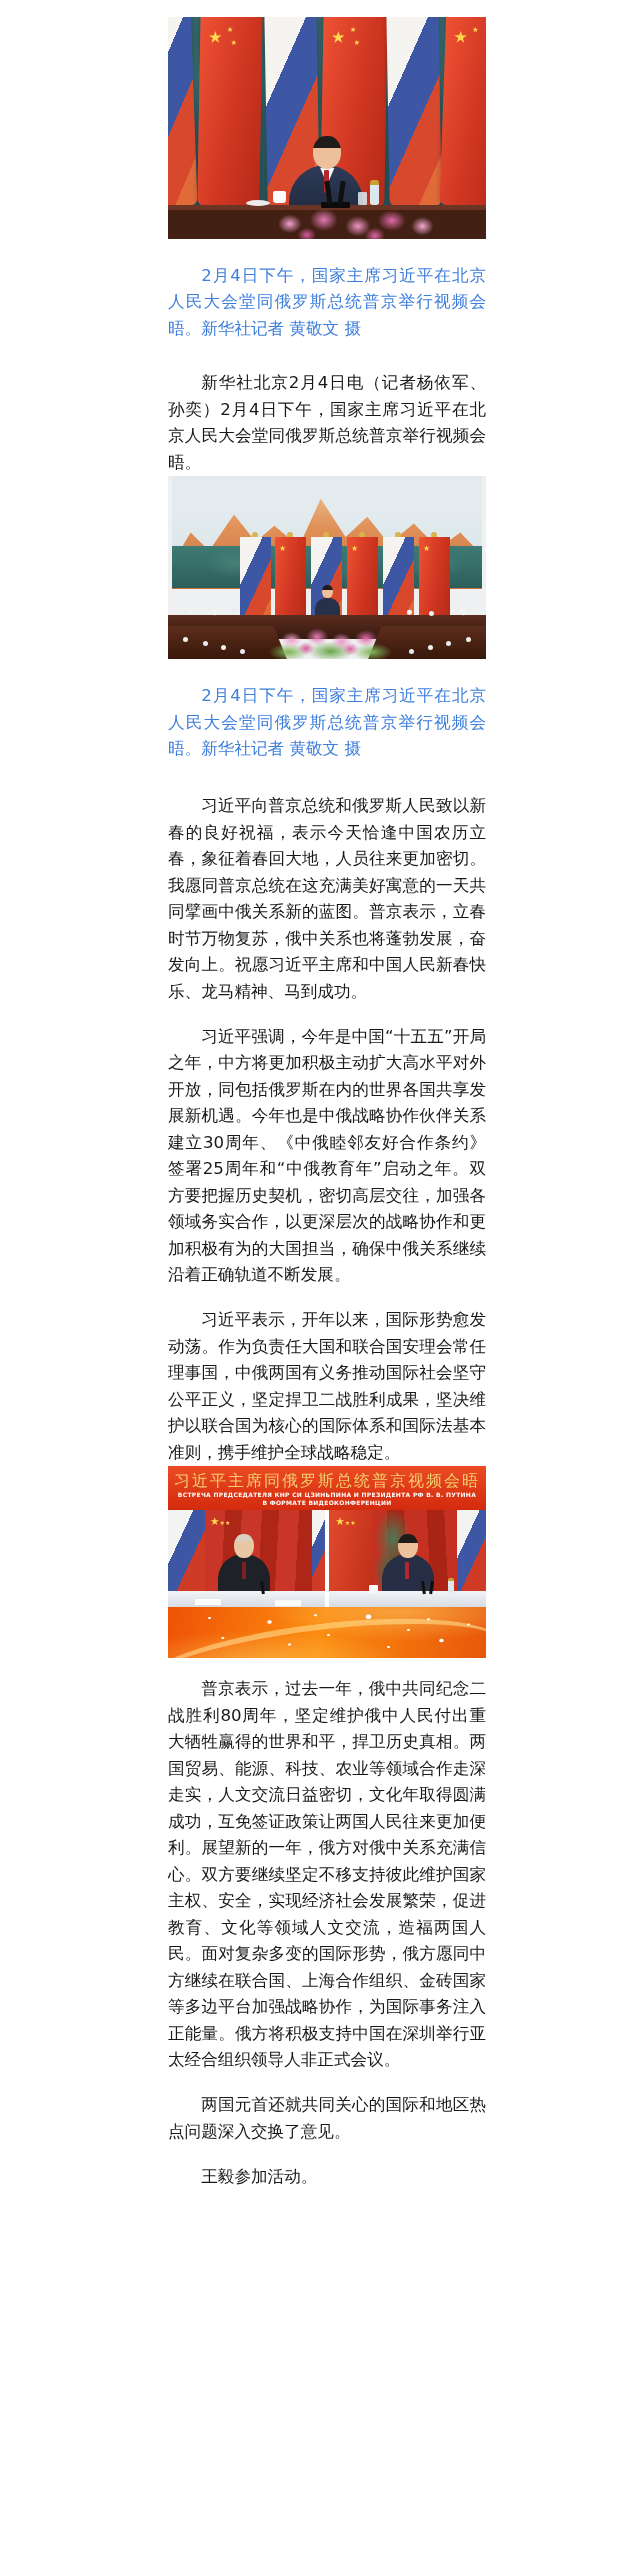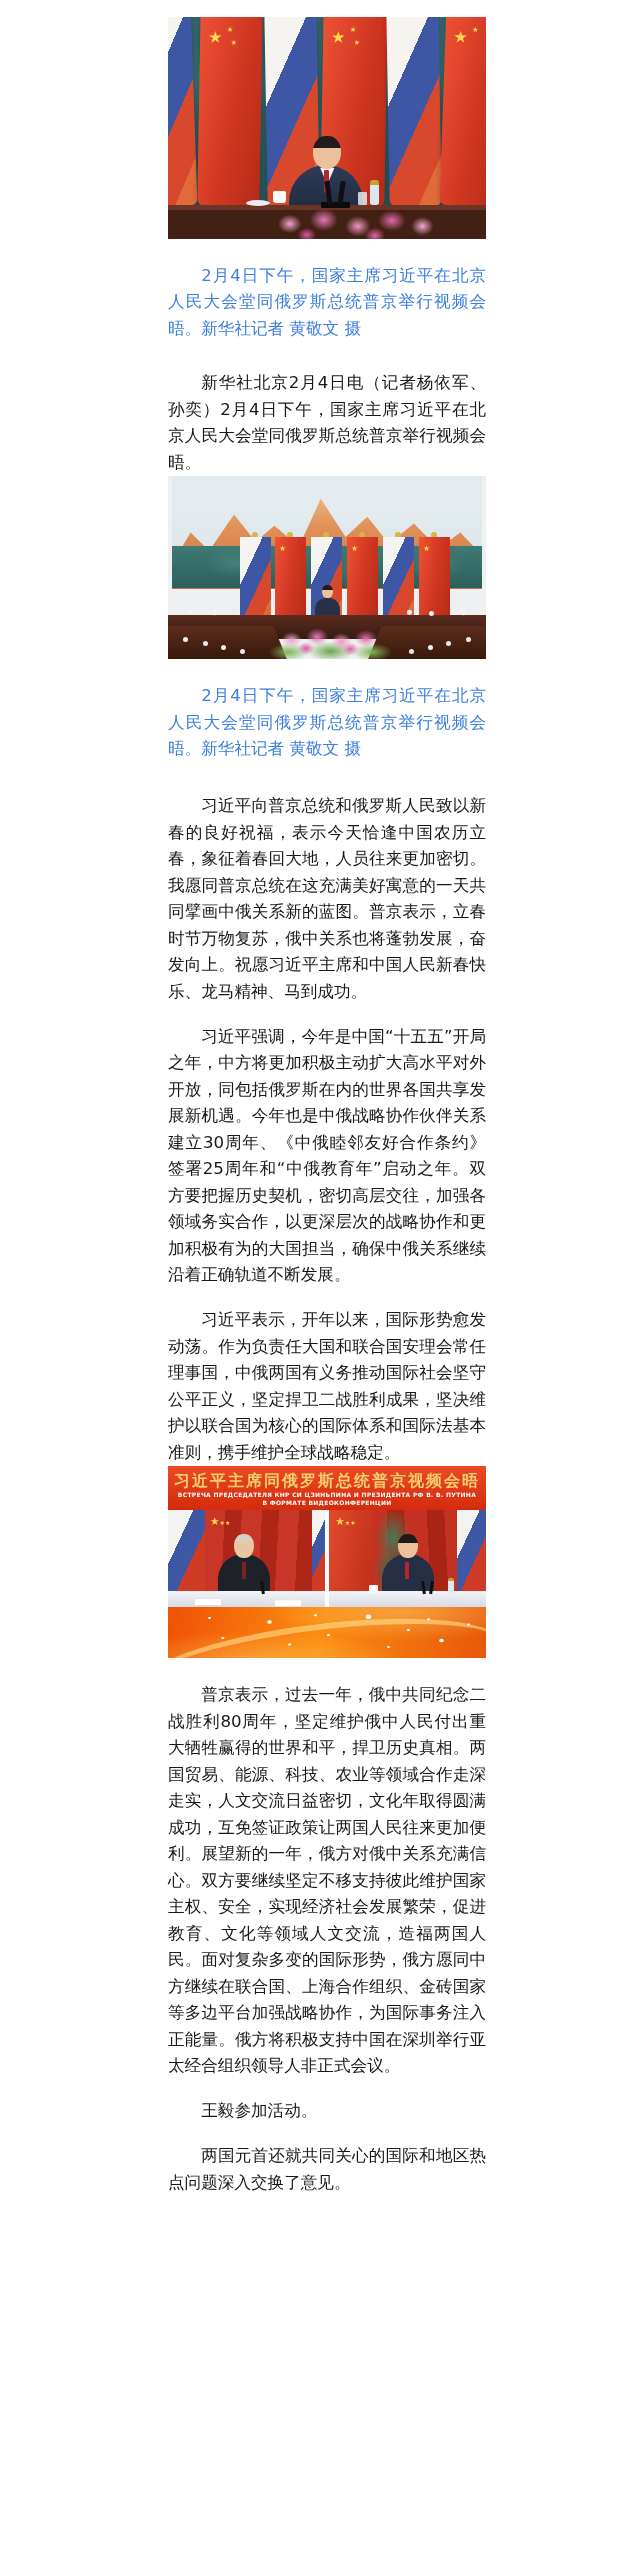--- a/index.html
+++ b/index.html
@@ -19,21 +19,21 @@
     font-size:16.6px;line-height:26.5px;color:#3d7edd;
     text-indent:2em;text-align:justify;word-break:break-all;margin:0;
   }
   .mt-cap{margin-top:24px}
   .mt-p1{margin-top:28px}
   .mt-photo2{margin-top:16px}
   .mt-p2{margin-top:30.5px}
   .mt-28{margin-top:18.6px}
   .mt-photo3{margin-top:11.3px}
   .mt-cap3{margin-top:23px}
-  .mt-p6{margin-top:24px}
+  .mt-p6{margin-top:18px}
 
   
   .photo{position:relative;overflow:hidden;display:block;margin:0}
   .photo1{margin-top:16.6px;height:222px;background:linear-gradient(180deg,#35666b,#244f55)}
   .photo2{height:183px;background:#eef0f1}
   .photo3{height:192px;background:#ffffff}
 
   
   .mural1{position:absolute;inset:0;
     background:
@@ -120,21 +120,21 @@
     background:
       radial-gradient(14.6px 11.3px at 15% 50%,#f0a1cc,rgba(240,161,204,0) 70%),
       radial-gradient(16px 12.6px at 38% 40%,#e379b4,rgba(227,121,180,0) 70%),
       radial-gradient(14.6px 12px at 60% 55%,#ee95c5,rgba(238,149,197,0) 70%),
       radial-gradient(16px 12px at 82% 45%,#e06aa9,rgba(224,106,169,0) 70%),
       radial-gradient(12px 9.3px at 28% 78%,#d85b9e,rgba(216,91,158,0) 70%),
       radial-gradient(12px 9.3px at 68% 80%,#db64a4,rgba(219,100,164,0) 70%);}
 
   
   .banner3{height:44px;background:linear-gradient(180deg,#ec4b24,#d32b0e);text-align:center;padding-top:4px;box-sizing:border-box}
-  .banner-cn{font-size:16px;font-weight:bold;color:#f2cf6e;letter-spacing:2px;line-height:21px;text-indent:0}
+  .banner-cn{font-size:16px;font-weight:normal;color:#f2cf6e;letter-spacing:2px;line-height:21px;text-indent:0}
   .banner-ru{font-size:6px;font-weight:bold;color:#ffffff;line-height:8px;letter-spacing:0.3px;text-indent:0}
   .split3{position:relative;height:97px;display:flex;gap:3.3px;background:#ffffff}
   .panel{flex:1;position:relative;overflow:hidden}
   .panel-l{background:repeating-linear-gradient(93deg,#c93526 0 20px,#ae2617 20px 37px)}
   .panel-r{background:repeating-linear-gradient(87deg,#c43122 0 22.5px,#a92415 22.5px 40px)}
   .ru-edge-l{position:absolute;left:0;top:0;bottom:16px;width:37px;
     background:linear-gradient(115deg,#f3f3f1 0 34%,#3d57a5 34% 62%,#cf3b24 62%)}
   .ru-edge-r{position:absolute;right:0;top:0;bottom:16px;width:29px;
     background:linear-gradient(115deg,#f3f3f1 0 34%,#3d57a5 34% 62%,#cf3b24 62%)}
   .ru-sliver{position:absolute;right:0;top:0;bottom:16px;width:13.3px;
@@ -290,17 +290,17 @@
       </div>
     </div>
     <div class="wave3">
       <div class="swoosh"></div>
       <div class="spark"></div>
     </div>
   </figure>
 
 
   <p class="para mt-p6">普京表示，过去一年，俄中共同纪念二战胜利80周年，坚定维护俄中人民付出重大牺牲赢得的世界和平，捍卫历史真相。两国贸易、能源、科技、农业等领域合作走深走实，人文交流日益密切，文化年取得圆满成功，互免签证政策让两国人民往来更加便利。展望新的一年，俄方对俄中关系充满信心。双方要继续坚定不移支持彼此维护国家主权、安全，实现经济社会发展繁荣，促进教育、文化等领域人文交流，造福两国人民。面对复杂多变的国际形势，俄方愿同中方继续在联合国、上海合作组织、金砖国家等多边平台加强战略协作，为国际事务注入正能量。俄方将积极支持中国在深圳举行亚太经合组织领导人非正式会议。</p>
+  <p class="para mt-28">两国元首还就共同关心的国际和地区热点问题深入交换了意见。</p>
   <p class="para mt-28">王毅参加活动。</p>
-  <p class="para mt-28">两国元首还就共同关心的国际和地区热点问题深入交换了意见。</p>
 
 </div>
 
 
 </body></html>

